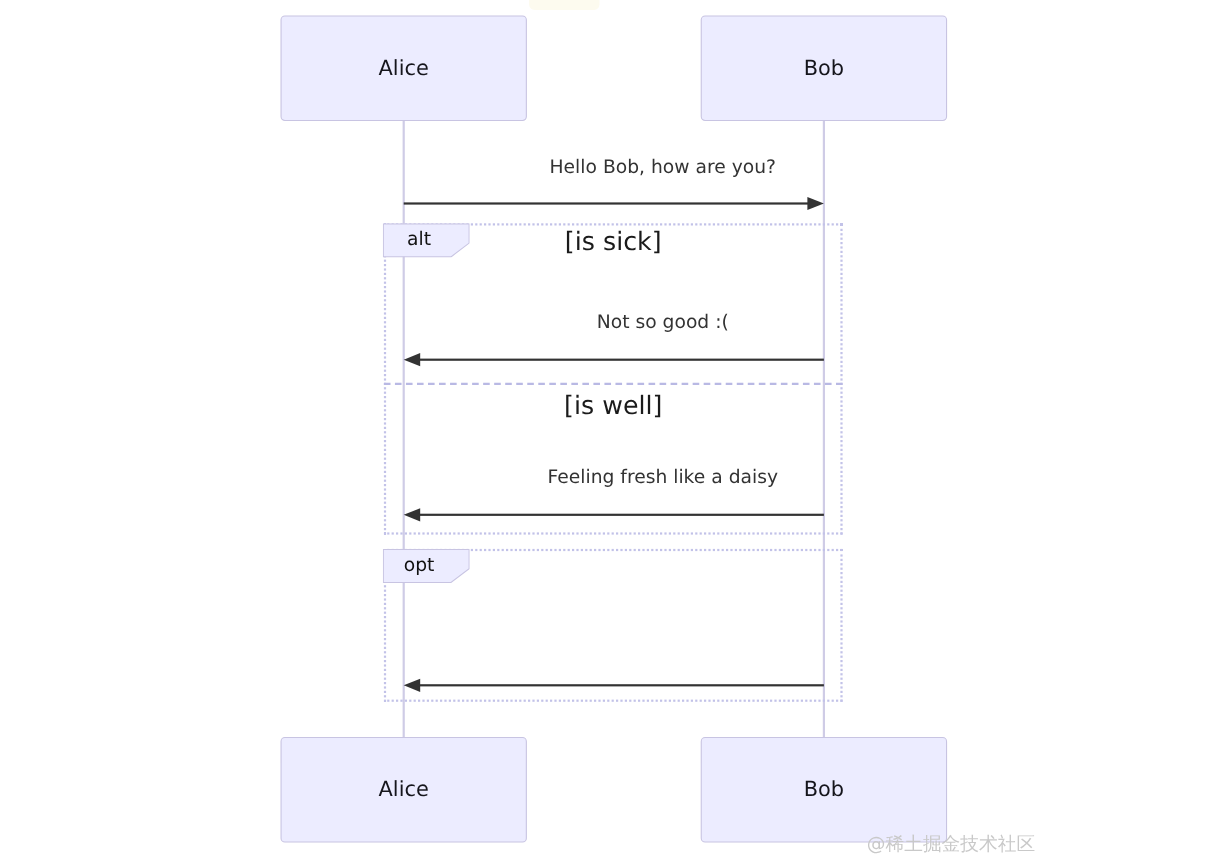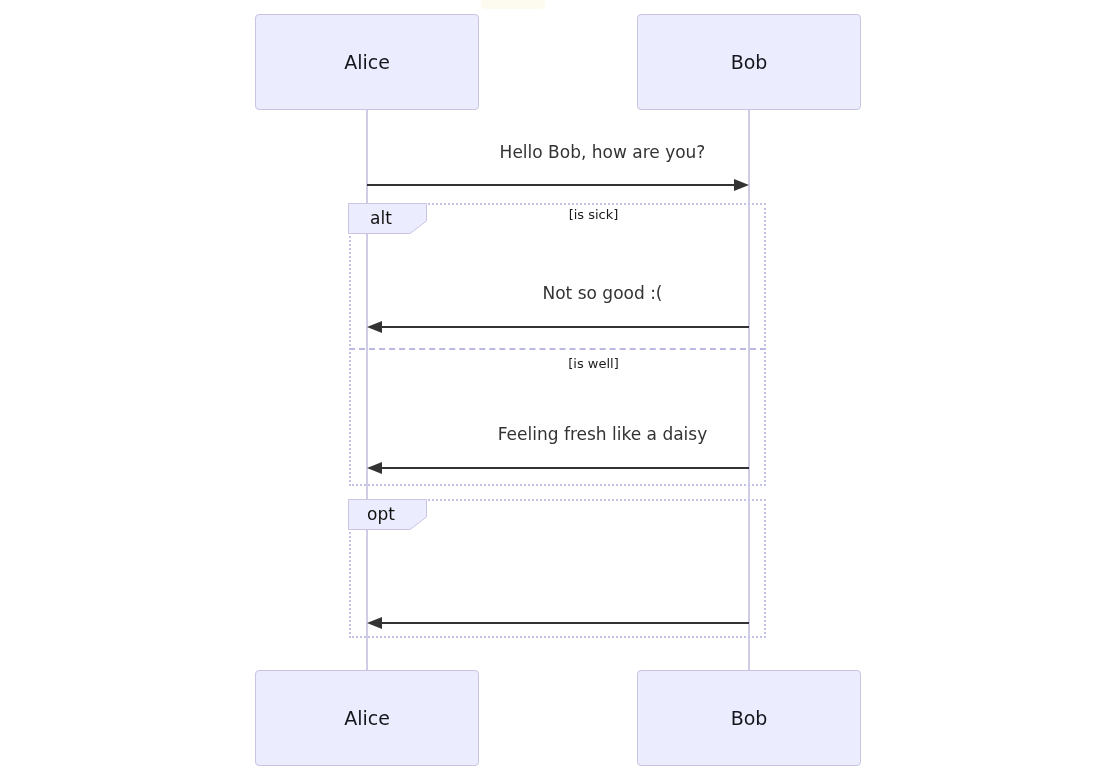--- a/index.html
+++ b/index.html
@@ -82,23 +82,22 @@
     position: absolute; left: 0; top: 0; width: 66px; height: 30px;
     display: flex; align-items: center; justify-content: center;
     font-size: 17px; color: #111111;
   }
   .frame-label.alt { top: 203px; }
   .frame-label.opt { top: 499px; }
   .condition {
     position: absolute;
     left: 349px; width: 417px;
     text-align: center;
-    font-size: 13px; color: #1b1b1b;
+    font-size: 23px; color: #1b1b1b;
     white-space: nowrap;
-    margin-left: 36px;
   }
   .divider {
     position: absolute;
     left: 349px; width: 417px; height: 0;
     border-top: 2px dashed #B9B9E4;
   }
   .watermark {
     position: absolute;
     right: 5px; bottom: 4px;
     font-size: 17px; color: #C9C9C9;
@@ -156,14 +155,15 @@
   <div class="arrow-head left" style="left:367px; top:617px"></div>
   <div class="arrow-line" style="left:380px; top:622px; width:369px"></div>
 
   <div class="actor bottom alice">
     <span>Alice</span>
   </div>
   <div class="actor bottom bob">
     <span>Bob</span>
   </div>
 
+  <div class="watermark">@稀土掘金技术社区</div>
 
 </div>
 
 </body></html>

